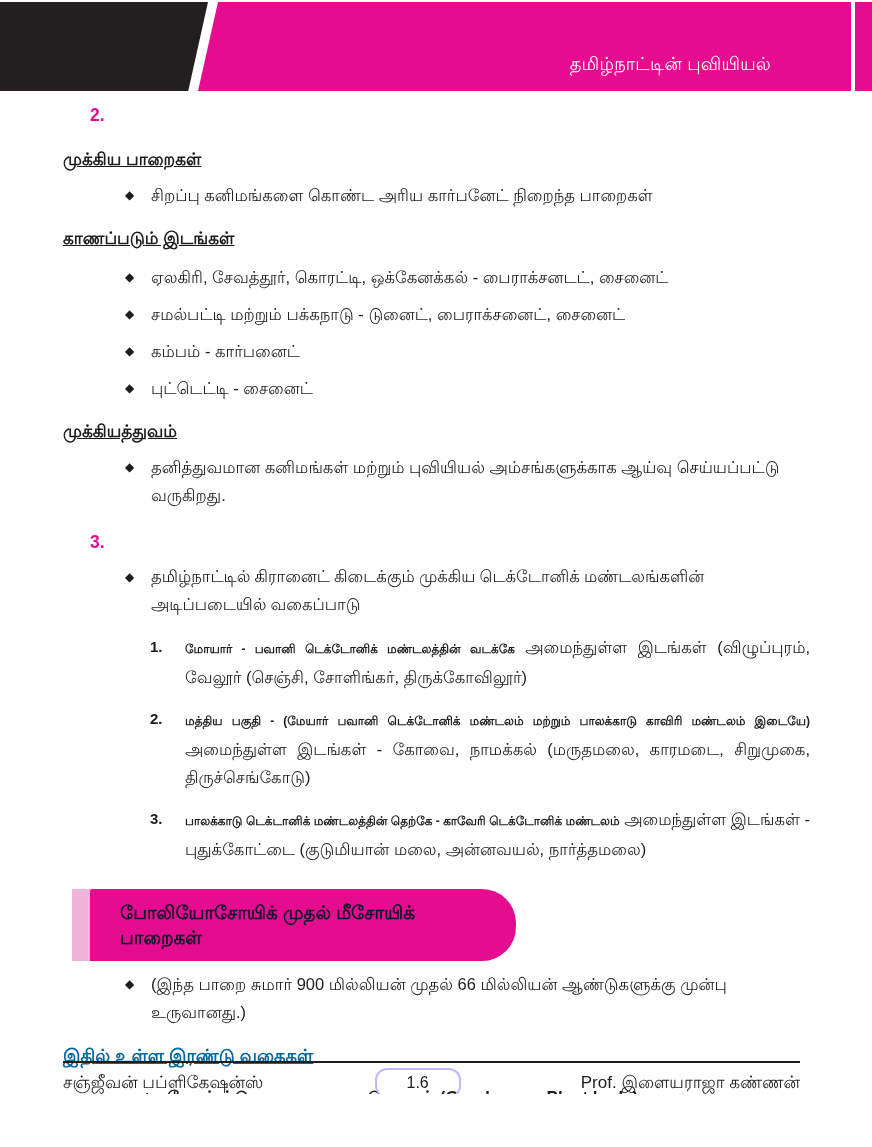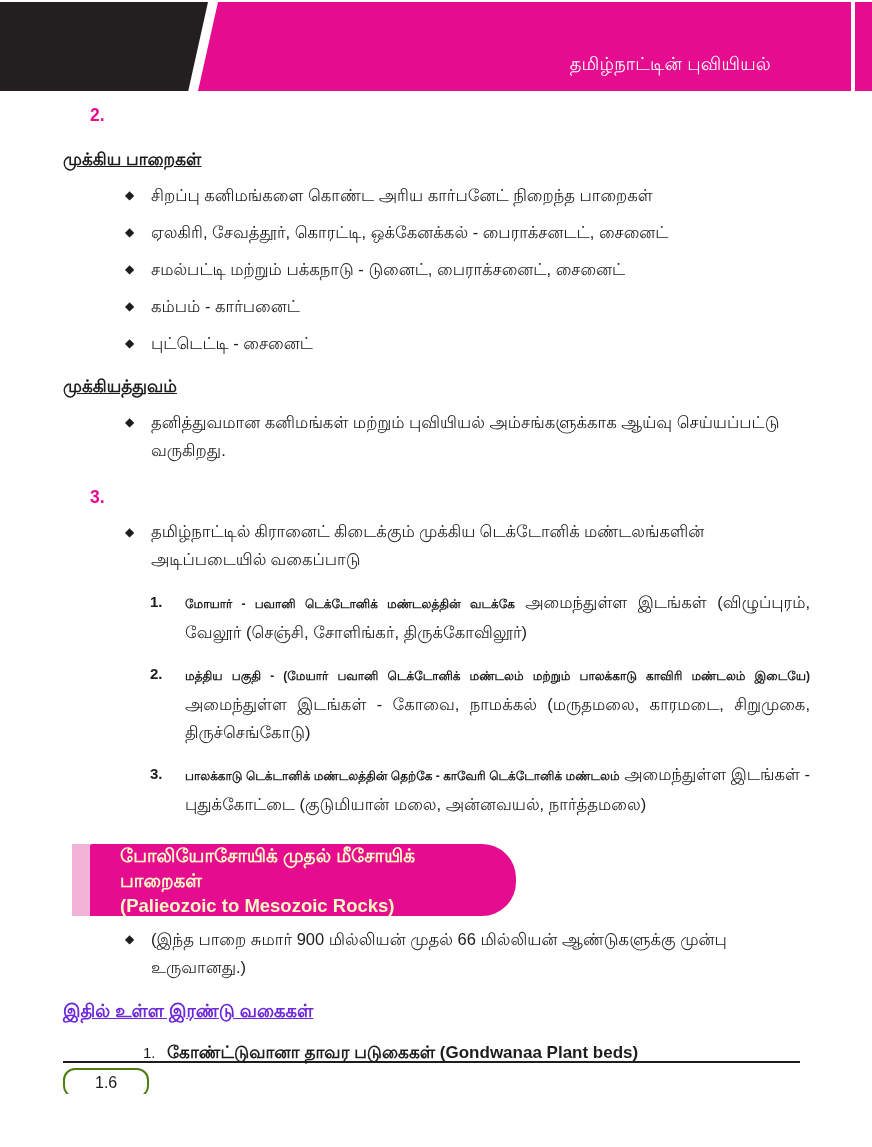--- a/index.html
+++ b/index.html
@@ -22,49 +22,49 @@
     display:flex;align-items:flex-end;justify-content:flex-end;
     padding:0 80px 14px 0;box-sizing:border-box;
   }
   .header-title{color:#ffffff;font-size:18px;letter-spacing:.2px;}
   .header-strip{position:absolute;right:0;top:0;width:17px;height:100%;background:#e60c8f;}
   
   .content{position:absolute;top:100px;left:63px;width:747px;font-size:16.5px;line-height:28px;}
   .sec-head{display:flex;color:#e60c8f;font-weight:bold;font-size:17.5px;line-height:30px;margin-left:27px;}
   .sec-head .num{width:32px;flex:none;}
   .sub-head{font-weight:bold;font-size:17px;margin-top:15px;line-height:30px;text-decoration:underline;}
-  .sub-head.magenta{color:#6d28d9;font-size:18px;}
+  .sub-head.magenta{color:#0369a1;font-size:18px;}
   .bullet{display:flex;margin-left:62px;margin-top:6px;}
   .bullet .dia{width:26px;flex:none;font-size:12px;line-height:28px;color:#1d1d1b;}
   .bullet .btxt{flex:1;}
   .bullet.spaced{margin-top:9px;}
   .gitem{display:flex;margin-left:87px;margin-top:14px;}
   .gitem .num{width:35px;flex:none;font-weight:bold;font-size:15px;}
   .gitem .gtxt{flex:1;text-align:justify;}
   .gitem .gtxt b{font-size:12px;}
   .tlist{display:flex;margin-left:80px;margin-top:13px;}
   .tlist .num{width:24px;flex:none;font-size:15px;}
   .tlist .ttxt{font-weight:bold;font-size:17px;}
   
   .banner{display:flex;margin:26px 0 0 9px;height:72px;}
   .banner-strip{width:18px;flex:none;background:#f2b3d8;}
   .banner-box{
-    background:#e60c8f;color:#fef9c3;font-weight:bold;font-size:18.5px;line-height:25px;
+    background:#e60c8f;color:#0f172a;font-weight:bold;font-size:18.5px;line-height:25px;
     padding:11px 46px 11px 30px;border-radius:2px 34px 34px 0;width:350px;
     display:flex;flex-direction:column;justify-content:center;
   }
   
   .footer-rule{position:absolute;left:63px;right:72px;top:1061px;border-top:2.5px solid #1d1d1b;}
   .footer-row{
     position:absolute;left:63px;right:72px;top:1068px;height:30px;
     display:flex;align-items:center;font-size:17px;
   }
   .footer-left{flex:1;}
   .page-num-box{
-    border:2px solid #4d7c0f;border-radius:12px;padding:0 30px;height:26px;
+    border:2px solid #c4b5fd;border-radius:12px;padding:0 30px;height:26px;
     display:flex;align-items:center;font-size:16px;margin-right:120px;
   }
   .footer-right{text-align:right;}
 </style>
 </head>
 <body>
 
 <div class="page">
 
   <div class="header">
@@ -83,20 +83,21 @@
         <br>
       </span>
     </div>
 
     <div class="sub-head">முக்கிய பாறைகள்</div>
     <div class="bullet">
       <span class="dia">◆</span>
       <span class="btxt">சிறப்பு கனிமங்களை கொண்ட அரிய கார்பனேட் நிறைந்த பாறைகள்</span>
     </div>
 
+    <div class="sub-head">காணப்படும் இடங்கள்</div>
     <div class="bullet spaced">
       <span class="dia">◆</span>
       <span class="btxt">ஏலகிரி, சேவத்தூர், கொரட்டி, ஒக்கேனக்கல் - பைராக்சனடட், சைனைட்</span>
     </div>
     <div class="bullet spaced">
       <span class="dia">◆</span>
       <span class="btxt">சமல்பட்டி மற்றும் பக்கநாடு - டுனைட், பைராக்சனைட், சைனைட்</span>
     </div>
     <div class="bullet spaced">
       <span class="dia">◆</span>
@@ -131,38 +132,39 @@
     </div>
     <div class="gitem">
       <span class="num">3.</span>
       <span class="gtxt"><b>பாலக்காடு டெக்டானிக் மண்டலத்தின் தெற்கே - காவேரி டெக்டோனிக் மண்டலம்</b><span> அமைந்துள்ள இடங்கள் - புதுக்கோட்டை (குடுமியான் மலை, அன்னவயல், நார்த்தமலை)</span></span>
     </div>
 
     <div class="banner">
       <div class="banner-strip"></div>
       <div class="banner-box">
         <span>போலியோசோயிக் முதல் மீசோயிக் பாறைகள்</span>
-        <span>(Palieozoic to Mesozoic Rocks)</span>
       </div>
     </div>
 
     <div class="bullet spaced">
       <span class="dia">◆</span>
       <span class="btxt">(இந்த பாறை சுமார் 900 மில்லியன் முதல் 66 மில்லியன் ஆண்டுகளுக்கு முன்பு உருவானது.)</span>
     </div>
 
     <div class="sub-head magenta">இதில் உள்ள இரண்டு வகைகள்</div>
 
     <div class="tlist">
       <span class="num">1.</span>
       <span class="ttxt">கோண்ட்டுவானா தாவர படுகைகள் (Gondwanaa Plant beds)</span>
     </div>
 
   </div>
 
   <div class="footer-rule"></div>
   <div class="footer-row">
+    <span class="footer-left">சஞ்ஜீவன் பப்ளிகேஷன்ஸ்</span>
     <span class="page-num-box">
       <span>1.6</span>
     </span>
+    <span class="footer-right">Prof. இளையராஜா கண்ணன்</span>
   </div>
 
 </div>
 
 </body></html>

